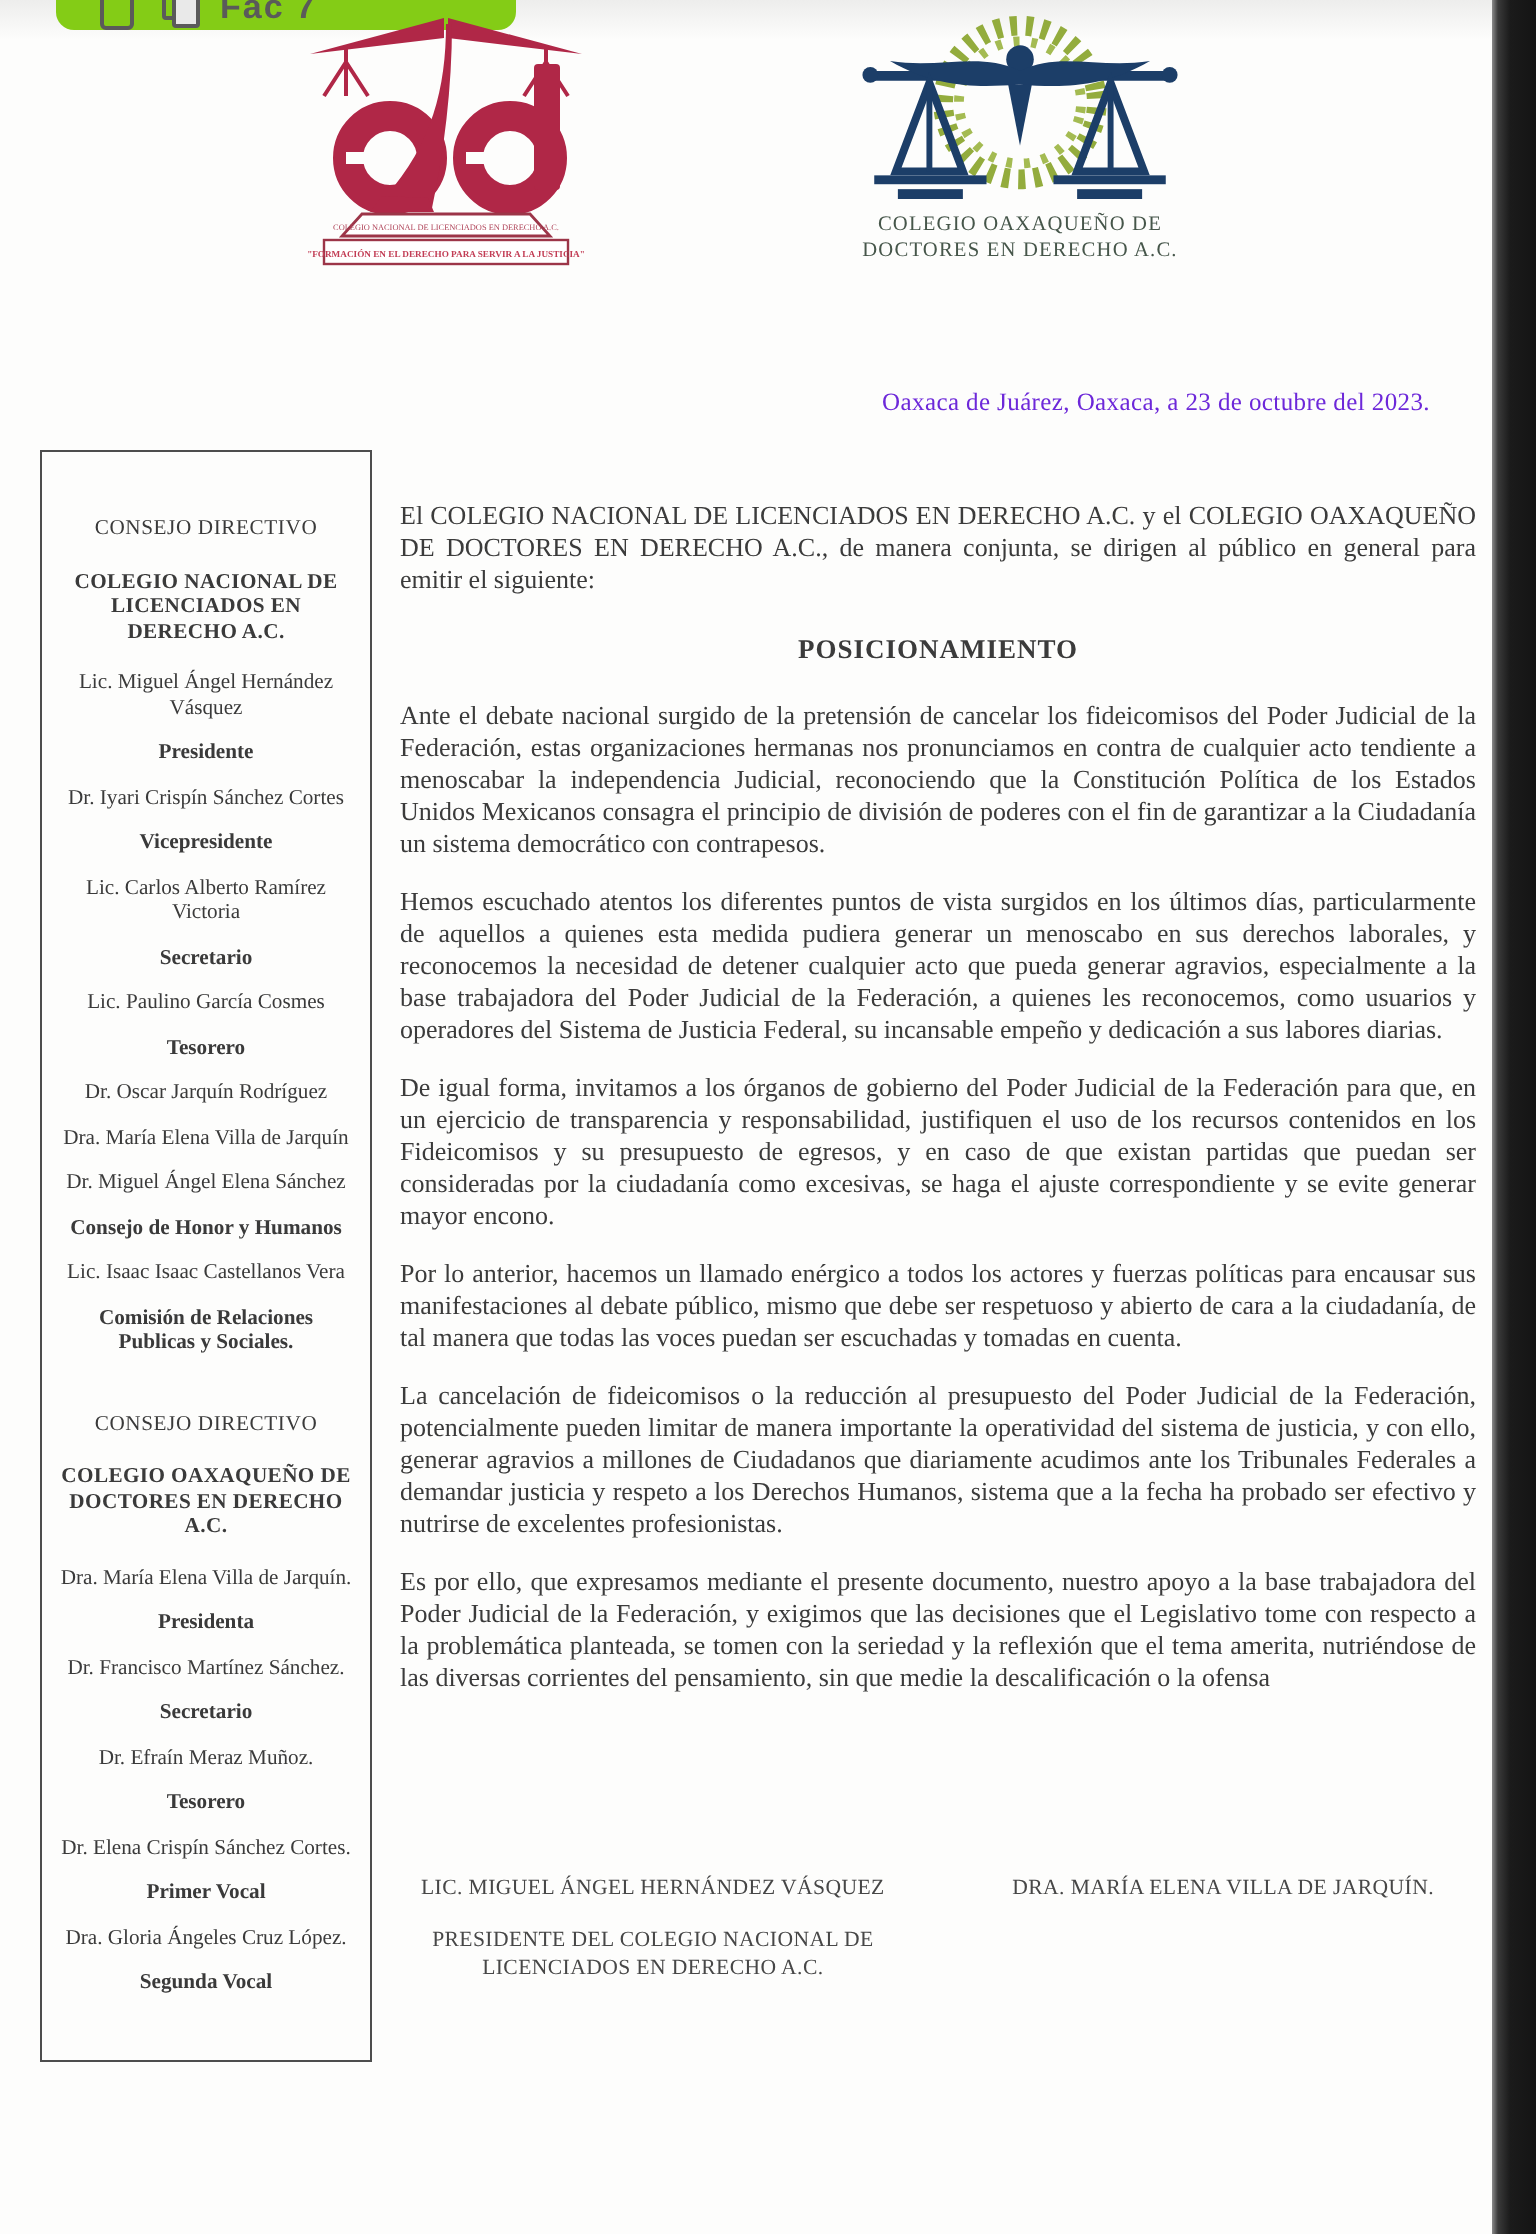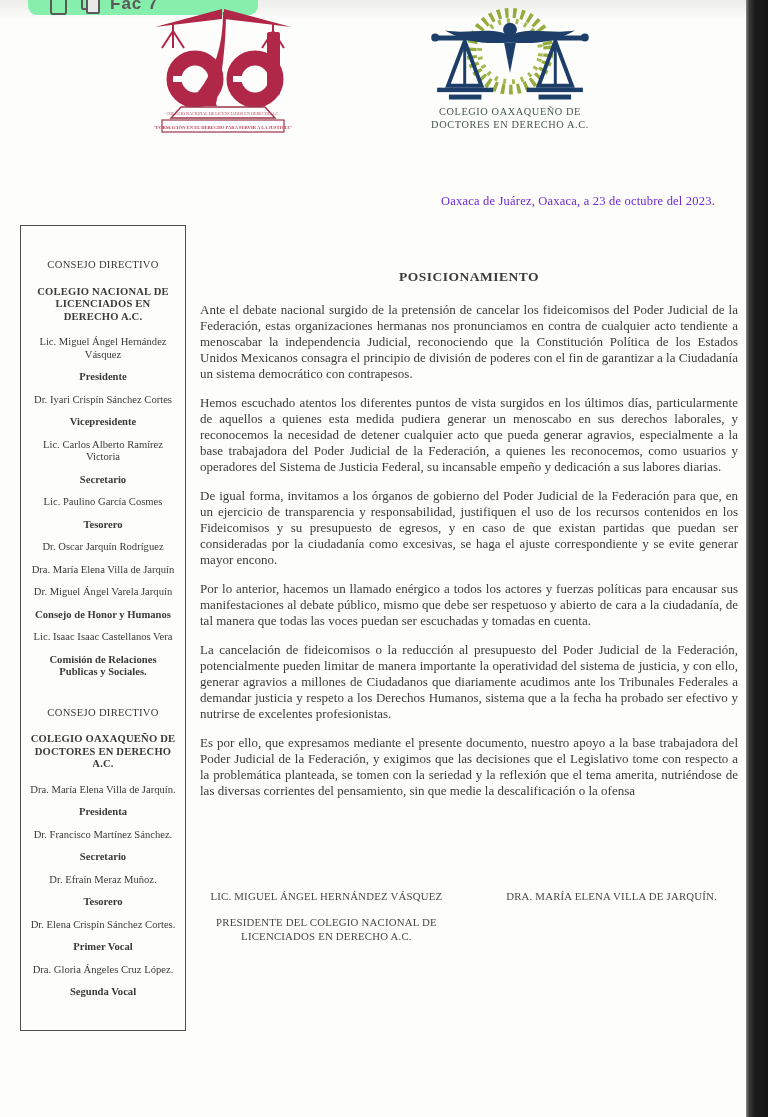--- a/index.html
+++ b/index.html
@@ -16,21 +16,21 @@
     background:linear-gradient(180deg,#ededec,rgba(255,255,255,0));pointer-events:none;
   }
   
   .dark-edge{
     position:absolute;top:0;right:0;width:22px;height:1117px;
     background:linear-gradient(90deg,#8b8b8b 0,#3a3a3a 3px,#1b1b1b 9px,#141414 100%);
   }
   
   .chip{
     position:absolute;left:28px;top:0;width:230px;height:15px;
-    background:#86efac;border-radius:0 0 9px 9px;overflow:hidden;
+    background:#84cc16;border-radius:0 0 9px 9px;overflow:hidden;
     font-family:"Liberation Sans","DejaVu Sans",sans-serif;color:#5a5a5a;
   }
   .chip-inner{display:flex;align-items:flex-start;gap:14px;margin-top:-9px;padding-left:22px;}
   .frag-icon{width:13px;height:18px;border:2.5px solid #5a5a5a;border-radius:3px;margin-top:2px;}
   .copy-icon{position:relative;width:15px;height:18px;margin-top:2px;}
   .copy-icon::before{content:"";position:absolute;left:0;top:0;width:10px;height:13px;border:2.5px solid #5a5a5a;border-radius:2px;}
   .copy-icon::after{content:"";position:absolute;left:5px;top:4px;width:10px;height:13px;border:2.5px solid #5a5a5a;border-radius:2px;background:#e9e9e9;}
   .chip-label{font-size:17px;font-weight:bold;letter-spacing:1px;line-height:1;margin-top:4px;}
 
   .logo-cnld{position:absolute;left:143px;top:6px;width:160px;height:132px;}
@@ -146,40 +146,41 @@
     <div class="sb-line">Lic. Miguel Ángel Hernández Vásquez</div>
     <div class="sb-line sb-role">Presidente</div>
     <div class="sb-line">Dr. Iyari Crispín Sánchez Cortes</div>
     <div class="sb-line sb-role">Vicepresidente</div>
     <div class="sb-line">Lic. Carlos Alberto Ramírez Victoria</div>
     <div class="sb-line sb-role">Secretario</div>
     <div class="sb-line">Lic. Paulino García Cosmes</div>
     <div class="sb-line sb-role">Tesorero</div>
     <div class="sb-line">Dr. Oscar Jarquín Rodríguez</div>
     <div class="sb-line">Dra. María Elena Villa de Jarquín</div>
-    <div class="sb-line">Dr. Miguel Ángel Varela Jarquín</div>
+    <div class="sb-line">Dr. Miguel Ángel Elena Sánchez</div>
     <div class="sb-line sb-role">Consejo de Honor y Humanos</div>
     <div class="sb-line">Lic. Isaac Isaac Castellanos Vera</div>
     <div class="sb-line sb-role">Comisión de Relaciones Publicas y Sociales.</div>
 
     <div class="sb-heading sb-sec2">CONSEJO DIRECTIVO</div>
     <div class="sb-org">COLEGIO OAXAQUEÑO DE DOCTORES EN DERECHO A.C.</div>
     <div class="sb-line">Dra. María Elena Villa de Jarquín.</div>
     <div class="sb-line sb-role">Presidenta</div>
     <div class="sb-line">Dr. Francisco Martínez Sánchez.</div>
     <div class="sb-line sb-role">Secretario</div>
     <div class="sb-line">Dr. Efraín Meraz Muñoz.</div>
     <div class="sb-line sb-role">Tesorero</div>
     <div class="sb-line">Dr. Elena Crispín Sánchez Cortes.</div>
     <div class="sb-line sb-role">Primer Vocal</div>
     <div class="sb-line">Dra. Gloria Ángeles Cruz López.</div>
     <div class="sb-line sb-role">Segunda Vocal</div>
   </div>
 
   <div class="main">
+    <p>El COLEGIO NACIONAL DE LICENCIADOS EN DERECHO A.C. y el COLEGIO OAXAQUEÑO DE DOCTORES EN DERECHO A.C., de manera conjunta, se dirigen al público en general para emitir el siguiente:</p>
     <div class="doc-title">POSICIONAMIENTO</div>
     <p>Ante el debate nacional surgido de la pretensión de cancelar los fideicomisos del Poder Judicial de la Federación, estas organizaciones hermanas nos pronunciamos en contra de cualquier acto tendiente a menoscabar la independencia Judicial, reconociendo que la Constitución Política de los Estados Unidos Mexicanos consagra el principio de división de poderes con el fin de garantizar a la Ciudadanía un sistema democrático con contrapesos.</p>
     <p>Hemos escuchado atentos los diferentes puntos de vista surgidos en los últimos días, particularmente de aquellos a quienes esta medida pudiera generar un menoscabo en sus derechos laborales, y reconocemos la necesidad de detener cualquier acto que pueda generar agravios, especialmente a la base trabajadora del Poder Judicial de la Federación, a quienes les reconocemos, como usuarios y operadores del Sistema de Justicia Federal, su incansable empeño y dedicación a sus labores diarias.</p>
     <p>De igual forma, invitamos a los órganos de gobierno del Poder Judicial de la Federación para que, en un ejercicio de transparencia y responsabilidad, justifiquen el uso de los recursos contenidos en los Fideicomisos y su presupuesto de egresos, y en caso de que existan partidas que puedan ser consideradas por la ciudadanía como excesivas, se haga el ajuste correspondiente y se evite generar mayor encono.</p>
     <p>Por lo anterior, hacemos un llamado enérgico a todos los actores y fuerzas políticas para encausar sus manifestaciones al debate público, mismo que debe ser respetuoso y abierto de cara a la ciudadanía, de tal manera que todas las voces puedan ser escuchadas y tomadas en cuenta.</p>
     <p>La cancelación de fideicomisos o la reducción al presupuesto del Poder Judicial de la Federación, potencialmente pueden limitar de manera importante la operatividad del sistema de justicia, y con ello, generar agravios a millones de Ciudadanos que diariamente acudimos ante los Tribunales Federales a demandar justicia y respeto a los Derechos Humanos, sistema que a la fecha ha probado ser efectivo y nutrirse de excelentes profesionistas.</p>
     <p>Es por ello, que expresamos mediante el presente documento, nuestro apoyo a la base trabajadora del Poder Judicial de la Federación, y exigimos que las decisiones que el Legislativo tome con respecto a la problemática planteada, se tomen con la seriedad y la reflexión que el tema amerita, nutriéndose de las diversas corrientes del pensamiento, sin que medie la descalificación o la ofensa</p>
 
     <div class="signatures">
       <div class="sig-block">

